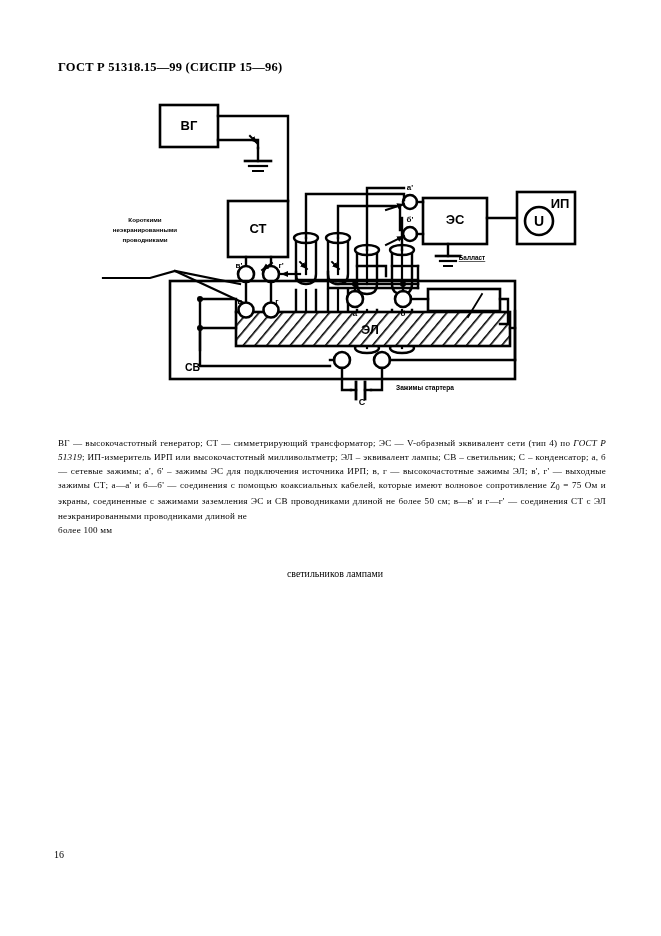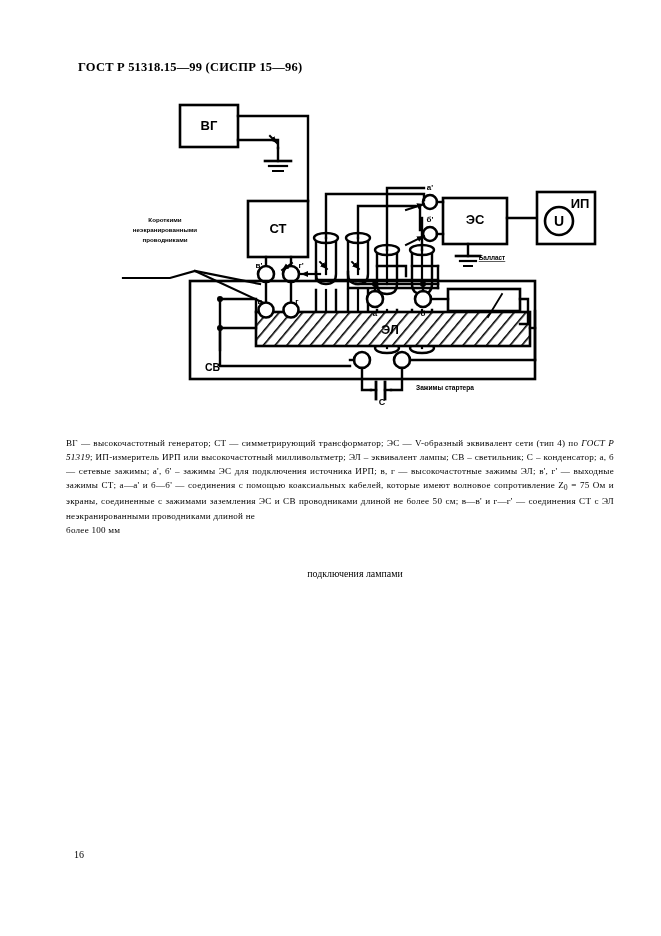--- a/index.html
+++ b/index.html
@@ -14,21 +14,20 @@
     position: relative;
     font-family: "Liberation Serif", "DejaVu Serif", serif;
     color: #000000;
     overflow: hidden;
   }
 
   .page {
     position: absolute;
     inset: 0;
     background: #ffffff;
-    margin-left: 20px;
   }
 
   
   .doc-header {
     position: absolute;
     left: 58px;
     top: 60px;
     font-family: "Liberation Serif", "DejaVu Serif", serif;
     font-weight: bold;
     font-size: 12.5px;
@@ -44,21 +43,21 @@
     width: 661px;
     height: 340px;
   }
   .figure-svg {
     display: block;
   }
 
   
   .legend {
     position: absolute;
-    left: 46px;
+    left: 58px;
     top: 436px;
     width: 548px;
     font-size: 9.1px;
     line-height: 1.55;
     text-align: justify;
     text-align-last: left;
     letter-spacing: 0.25px;
   }
   .legend .ital {
     font-style: italic;
@@ -348,18 +347,18 @@
     </svg>
   </div>
 
   <div class="legend">
     <span>ВГ — высокочастотный генератор; СТ — симметрирующий трансформатор; ЭС — V-образный   эквивалент сети (тип  4) по </span><span class="ital">ГОСТ Р 51319</span><span>; ИП-измеритель  ИРП  или   высокочастотный   милливольтметр;   ЭЛ – эквивалент   лампы;  СВ – светильник; С – конденсатор; а, б — сетевые  зажимы; а', б' – зажимы ЭС для  подключения источника ИРП; в, г — высокочастотные зажимы ЭЛ; в', г' — выходные зажимы СТ; а—а' и б—б' — соединения с помощью коаксиальных кабелей, которые имеют волновое сопротивление Z</span><span class="sub">0</span><span> = 75 Ом и экраны, соединенные с зажимами заземления ЭС и СВ проводниками длиной не более 50 см; в—в' и г—г' — соединения СТ с ЭЛ неэкранированными проводниками длиной не</span>
     <span class="lastline">более  100 мм</span>
   </div>
 
 
   <div class="fig-caption">
-    <span class="l2">подключения лампами</span>
+    <span class="l2">светильников лампами</span>
   </div>
 
   <div class="page-number">16</div>
 
 </div>
 
 </body></html>

